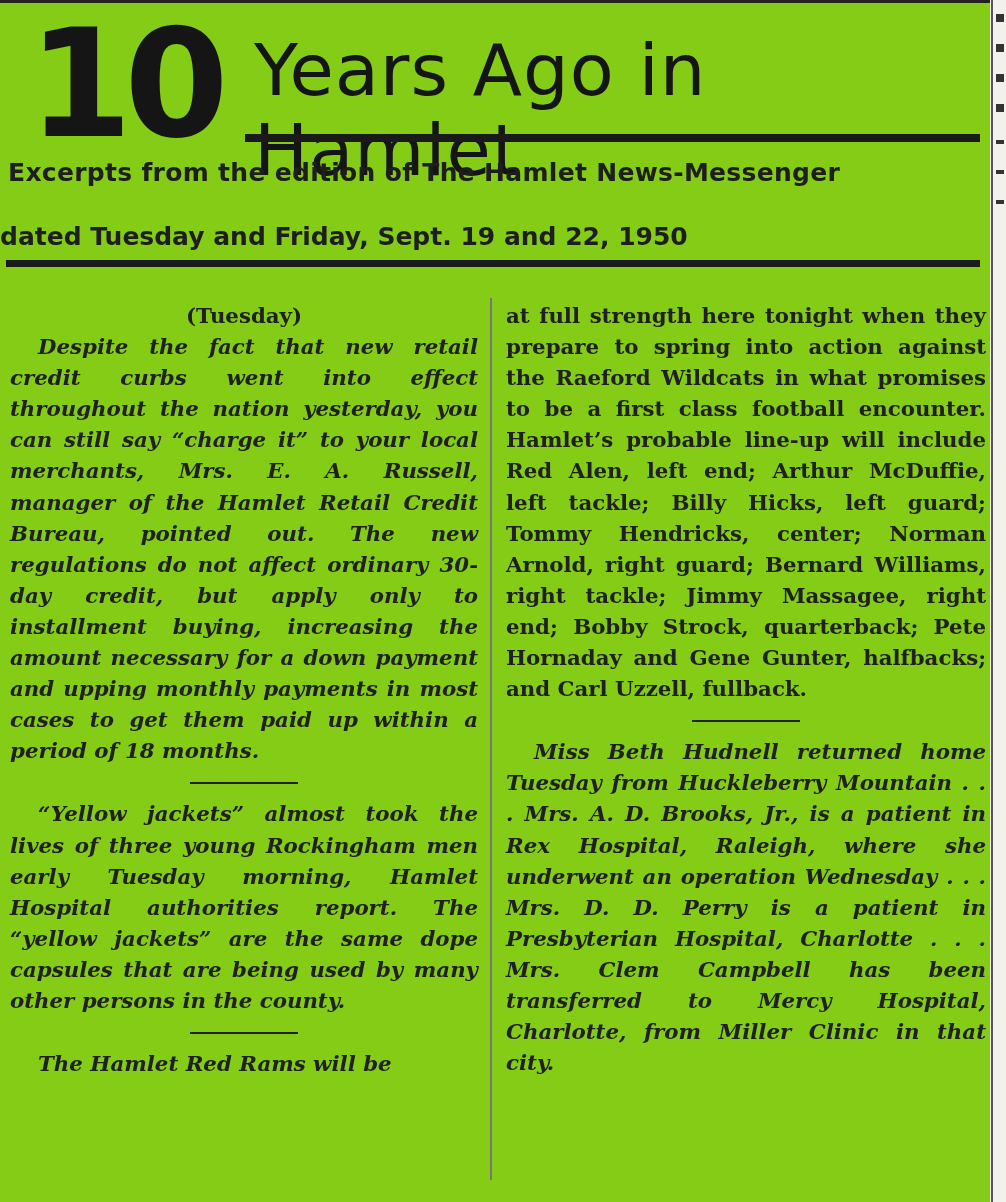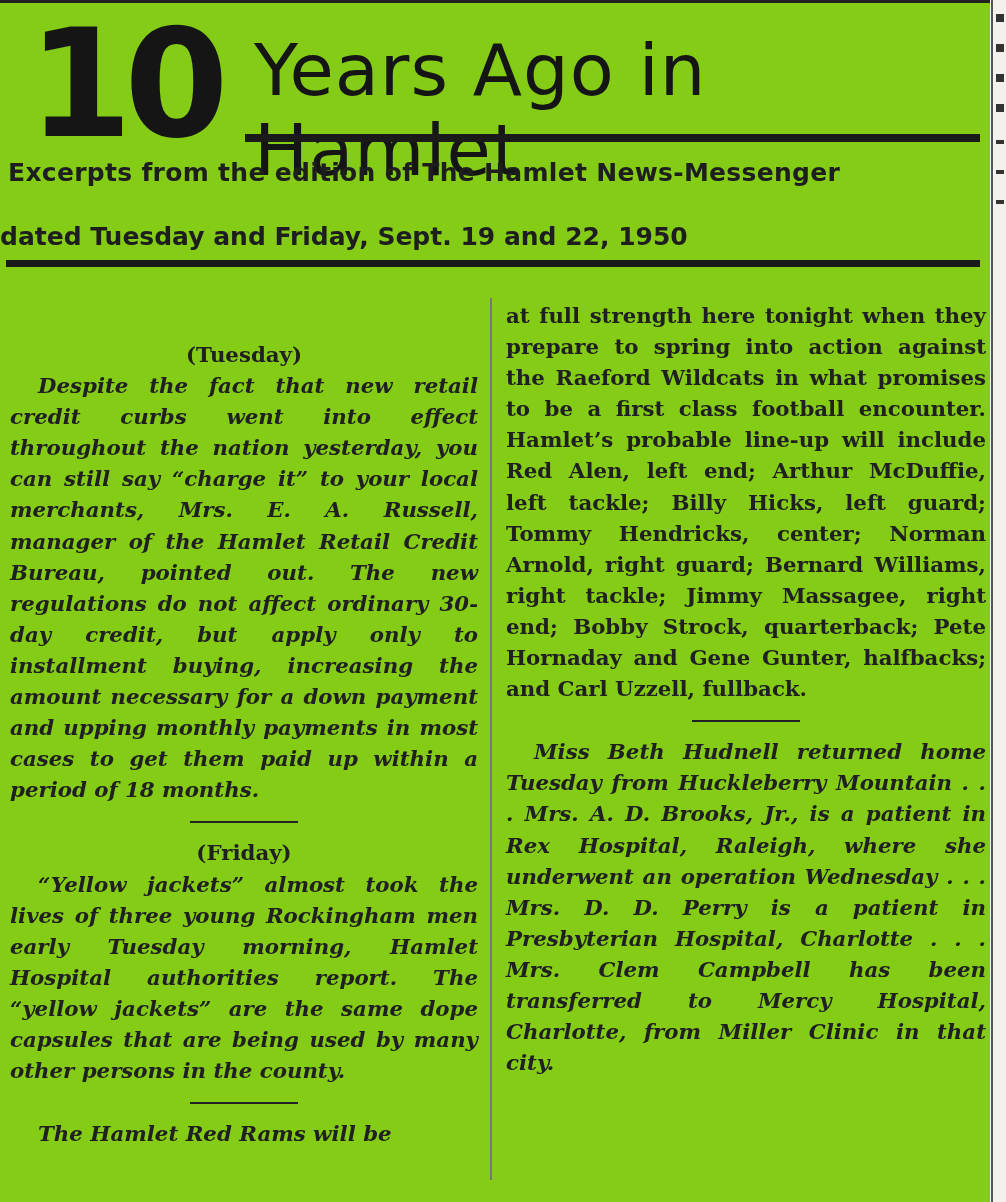--- a/index.html
+++ b/index.html
@@ -32,21 +32,21 @@
     position: absolute; left: 0; width: 990px; 
     font-family: "DejaVu Sans", "Liberation Sans", sans-serif;
     font-weight: bold; color: #1e1e1e;
   }
   .sub1 { top: 158px; font-size: 25px; text-align: left; left: 8px; letter-spacing: 0.3px; }
   .sub2 { top: 222px; font-size: 25px; left: 0; }
   .rule-sub { position: absolute; left: 6px; top: 260px; width: 974px; height: 7px; background: #1a1a1a; }
   .col-rule { position: absolute; left: 490px; top: 298px; width: 2px; height: 882px; background: #777; }
 
   .col { position: absolute; top: 300px; font-size: 21.3px; line-height: 31.1px; font-weight: bold; color: #202020; }
-  .col-left { left: 10px; width: 468px; margin-top: 39px; }
+  .col-left { left: 10px; width: 468px; }
   .col-right { left: 506px; width: 480px; }
   .col p { margin: 0; text-align: justify; text-align-last: left; }
   .col p.indent { text-indent: 28px; font-style: italic; }
   .col .dayhead { text-align: center; margin: 0; }
   .short-rule { width: 108px; height: 2px; background: #222; margin: 16px auto 14px; }
 </style>
 </head>
 <body>
 
 <div class="page">
@@ -59,21 +59,20 @@
   <div class="subhead sub1">Excerpts from the edition of The Hamlet News-Messenger</div>
   <div class="subhead sub2">dated Tuesday and Friday, Sept. 19 and 22, 1950</div>
   <div class="rule-sub"></div>
 
   <div class="col-rule"></div>
 
   <div class="col col-left">
     <div class="dayhead">(Tuesday)</div>
     <p class="indent">Despite the fact that new retail credit curbs went into effect throughout the nation yesterday, you can still say “charge it” to your local merchants, Mrs. E. A. Russell, manager of the Hamlet Retail Credit Bureau, pointed out. The new regulations do not affect ordinary 30-day credit, but apply only to installment buying, increasing the amount necessary for a down payment and upping monthly payments in most cases to get them paid up within a period of 18 months.</p>
     <div class="short-rule"></div>
-    <div class="dayhead">(Friday)</div>
     <p class="indent">“Yellow jackets” almost took the lives of three young Rockingham men early Tuesday morning, Hamlet Hospital authorities report. The “yellow jackets” are the same dope capsules that are being used by many other persons in the county.</p>
     <div class="short-rule"></div>
     <p class="indent">The Hamlet Red Rams will be</p>
   </div>
 
   <div class="col col-right">
     <p>at full strength here tonight when they prepare to spring into action against the Raeford Wildcats in what promises to be a first class football encounter. Hamlet’s probable line-up will include Red Alen, left end; Arthur McDuffie, left tackle; Billy Hicks, left guard; Tommy Hendricks, center; Norman Arnold, right guard; Bernard Williams, right tackle; Jimmy Massagee, right end; Bobby Strock, quarterback; Pete Hornaday and Gene Gunter, halfbacks; and Carl Uzzell, fullback.</p>
     <div class="short-rule"></div>
     <p class="indent">Miss Beth Hudnell returned home Tuesday from Huckleberry Mountain . . . Mrs. A. D. Brooks, Jr., is a patient in Rex Hospital, Raleigh, where she underwent an operation Wednesday . . . Mrs. D. D. Perry is a patient in Presbyterian Hospital, Charlotte . . . Mrs. Clem Campbell has been transferred to Mercy Hospital, Charlotte, from Miller Clinic in that city.</p>
   </div>

